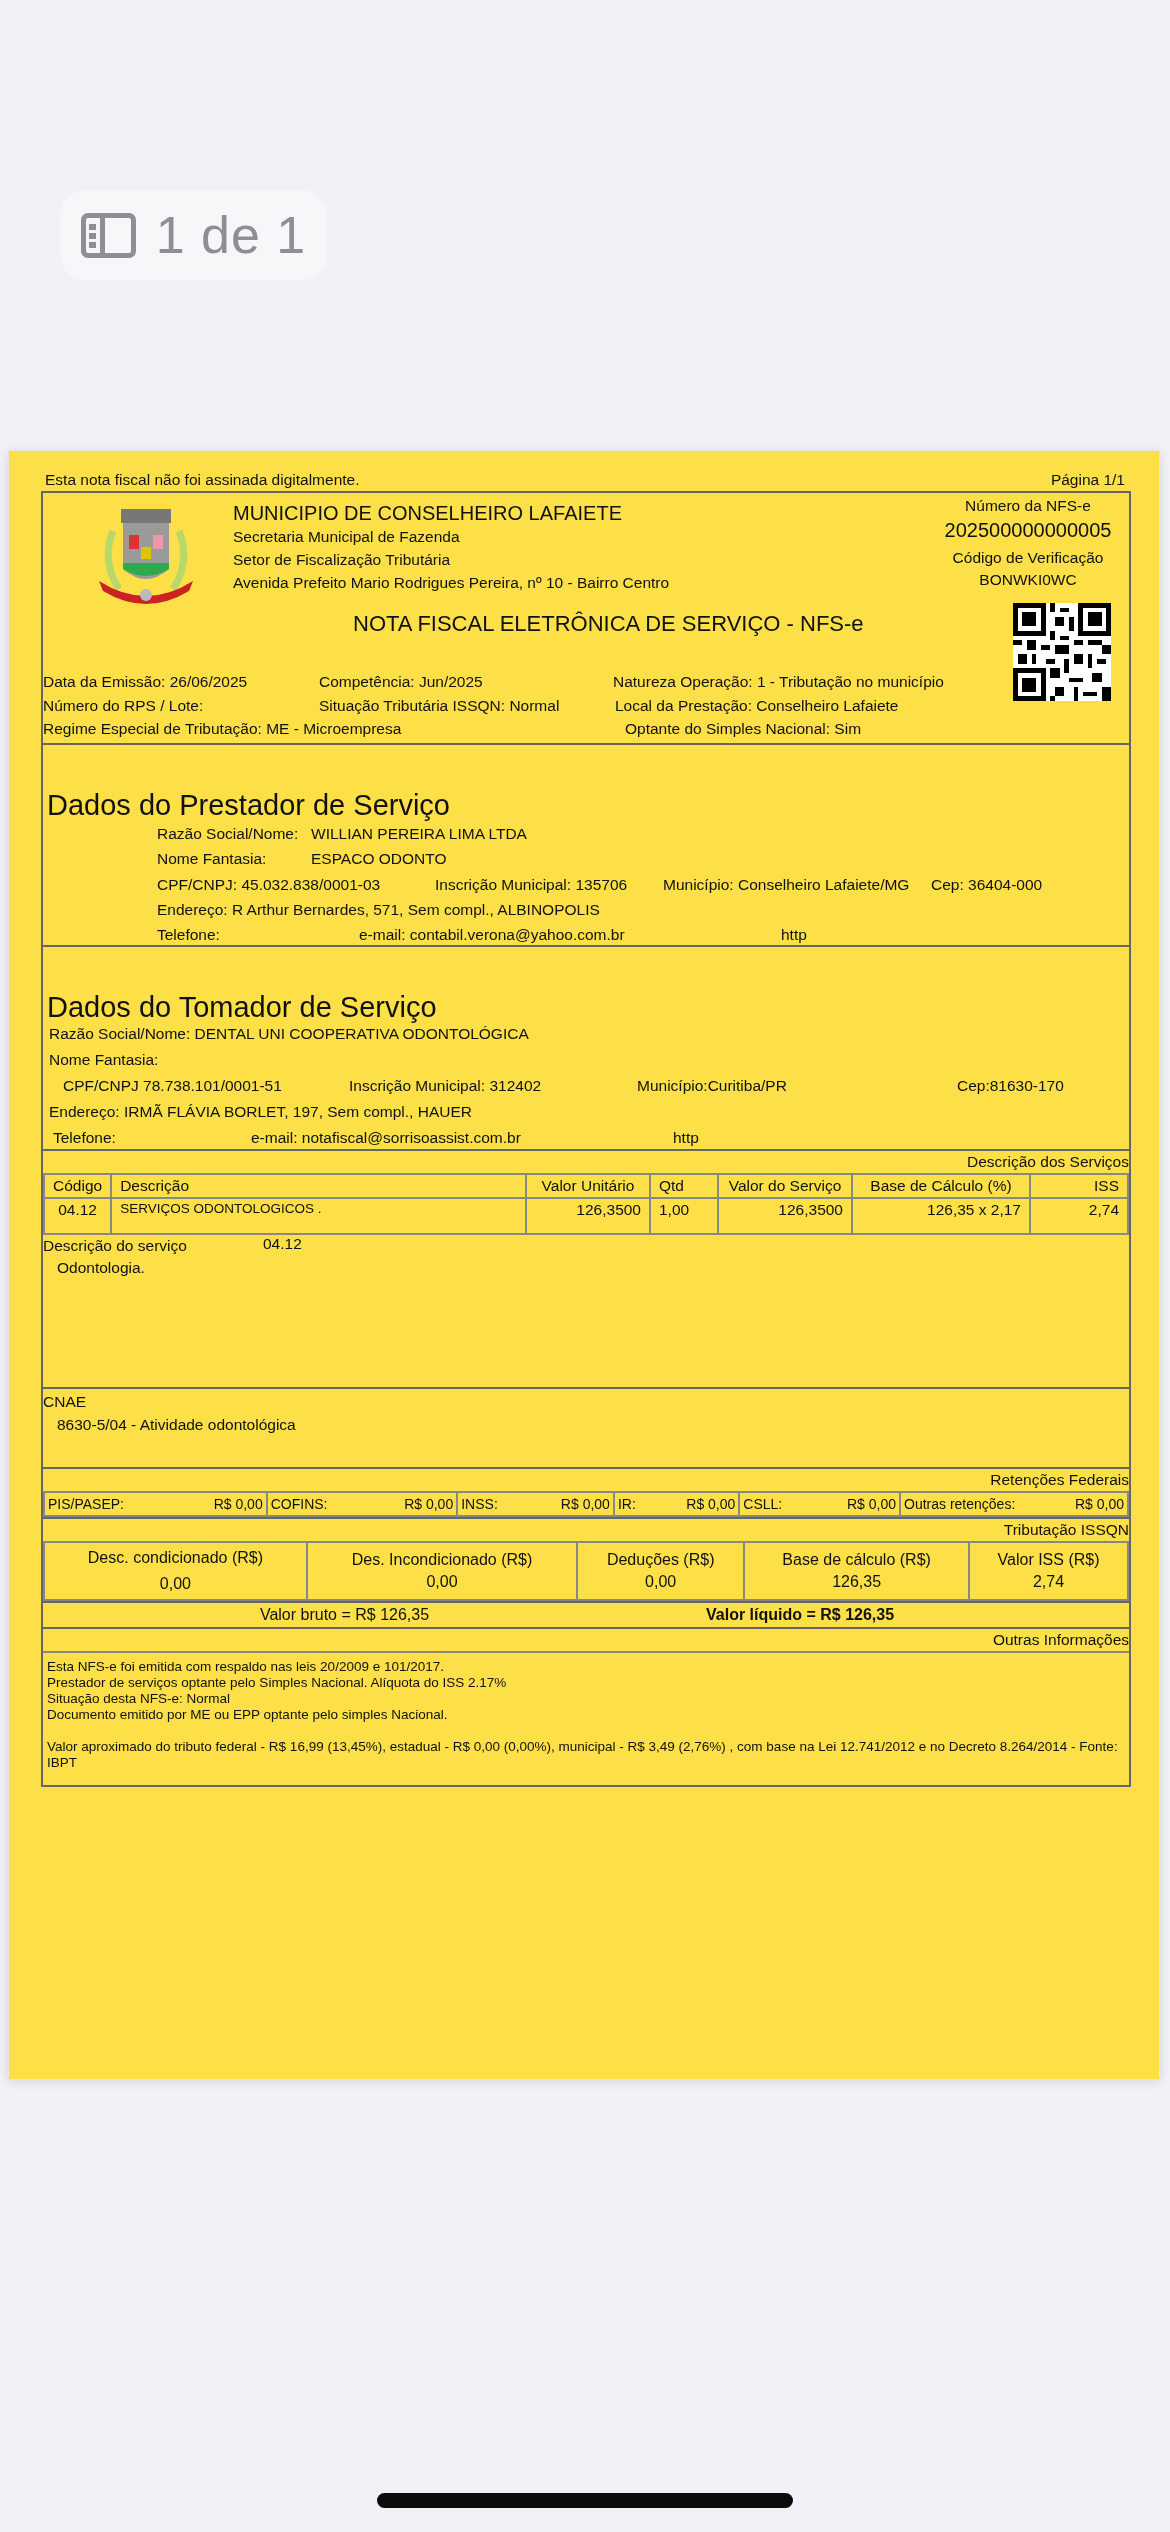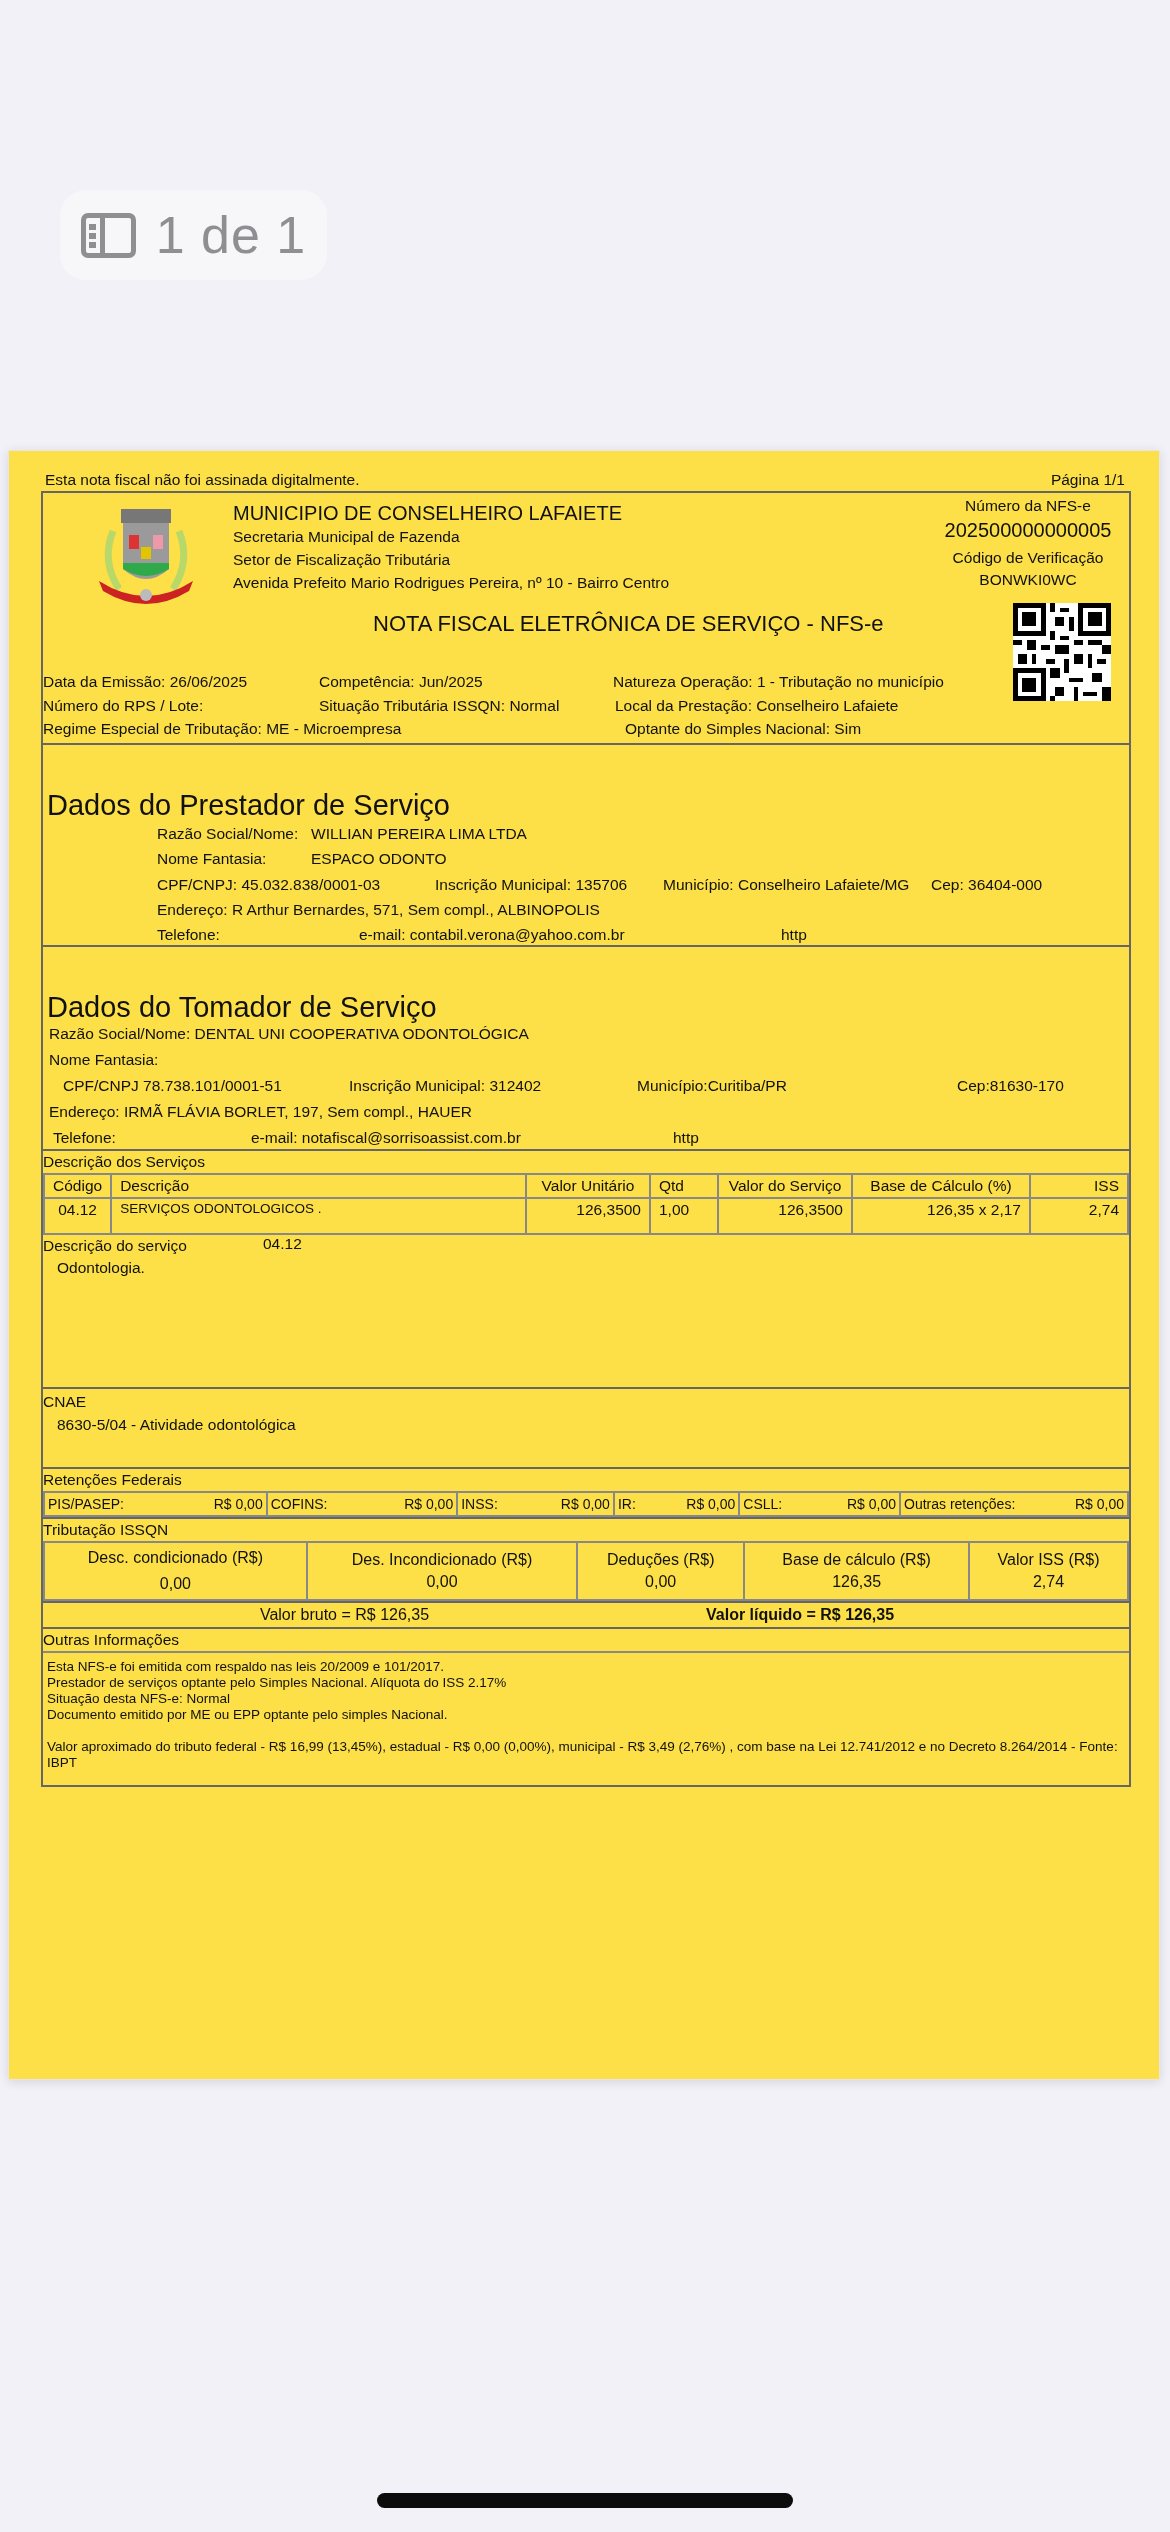--- a/index.html
+++ b/index.html
@@ -27,30 +27,30 @@
   .frame .blk:last-child { border-bottom:none; }
 
   .head { height:250px; position:relative; }
   .crest { position:absolute; left:48px; top:8px; width:110px; height:110px; }
   .muni { position:absolute; left:190px; top:8px; }
   .muni .t1 { font-size:20px; line-height:24px; }
   .muni .t2 { font-size:15.5px; line-height:23px; }
   .nfs-box { position:absolute; right:6px; top:2px; width:190px; text-align:center; }
   .nfs-box .l { font-size:15.5px; line-height:22px; }
   .nfs-box .n { font-size:20px; line-height:26px; }
-  .nf-title { position:absolute; left:310px; top:118px; font-size:22px;margin-left:20px; }
+  .nf-title { position:absolute; left:310px; top:118px; font-size:22px; }
   .qr { position:absolute; right:18px; top:110px; width:98px; height:98px; }
   .hl { position:absolute; font-size:15.5px; white-space:nowrap; }
 
   .sec-title { font-size:29px; padding:2px 4px; line-height:28px;margin-top:44px; }
   .row { position:absolute; font-size:15.5px; white-space:nowrap; }
 
   table.svc { width:100%; border-collapse:collapse; font-size:15.5px; }
   table.svc td, table.svc th { border:2px solid #888; padding:2px 8px; font-weight:normal; }
-  .center-title { text-align:left; font-size:15.5px; line-height:22px; }
+  .center-title { text-align:right; font-size:15.5px; line-height:22px; }
 
   table.ret { width:100%; border-collapse:collapse; font-size:14px; }
   table.ret td { border:2px solid #888; padding:3px 3px; }
   table.ret .lbl { display:flex; justify-content:space-between; }
 
   table.trib { width:100%; border-collapse:collapse; font-size:16px; text-align:center; }
   table.trib td { border:2px solid #888; padding:6px 4px; }
   .totals { display:flex; height:24px; line-height:24px; font-size:16px; }
   .info { font-size:13.5px; line-height:16px; padding:6px 4px 14px 4px; }
 

